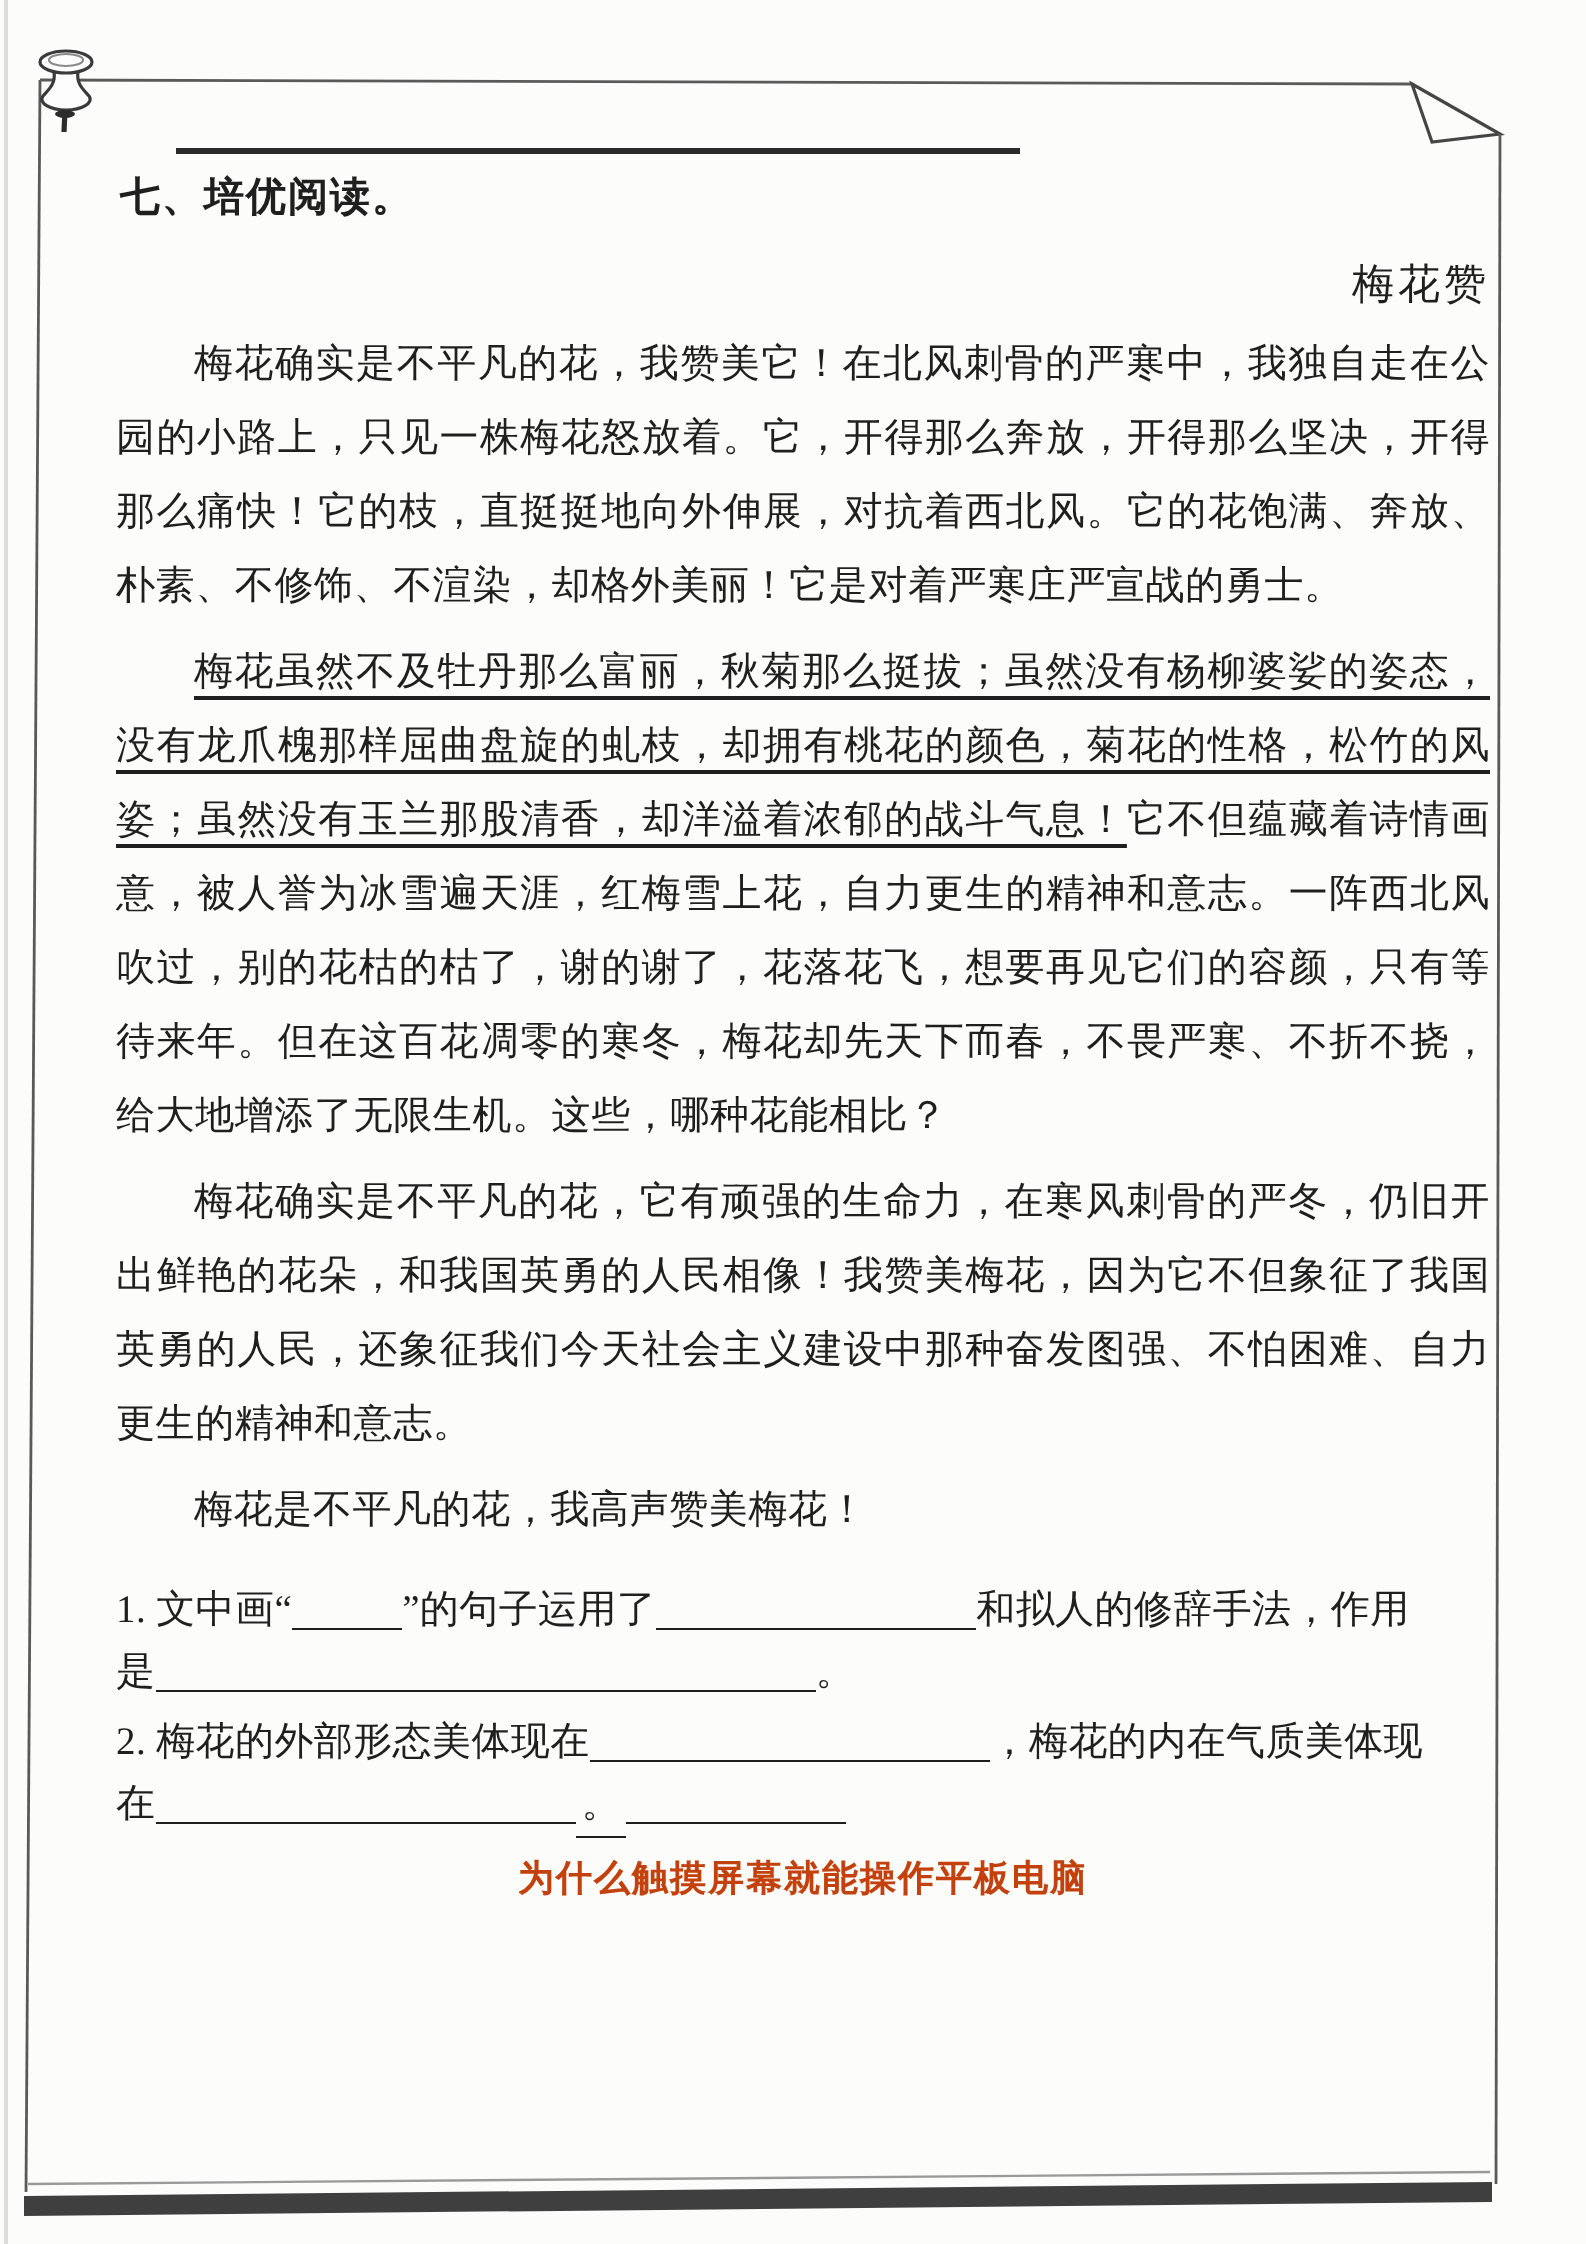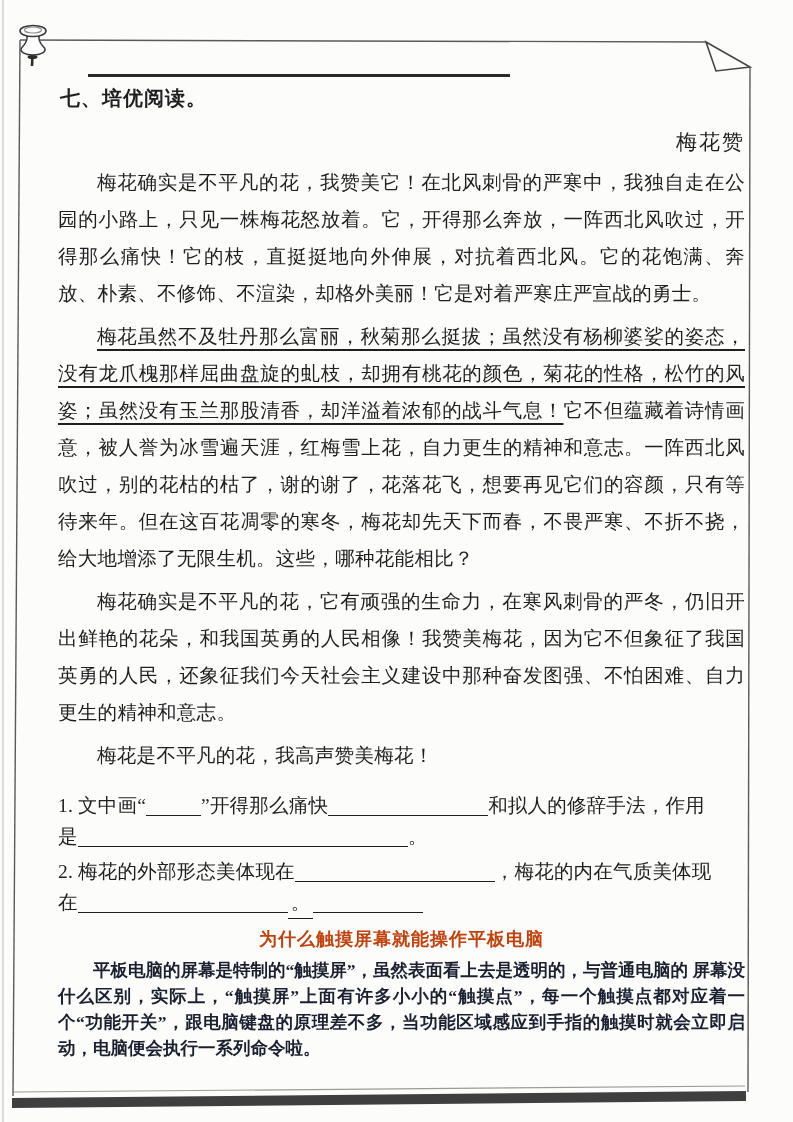--- a/index.html
+++ b/index.html
@@ -82,31 +82,30 @@
   </svg>
 
   <div class="content">
 
     <div class="top-rule"></div>
 
     <div class="section-heading">七、培优阅读。</div>
 
     <div class="essay-title">梅花赞</div>
 
-    <p class="body-p">梅花确实是不平凡的花，我赞美它！在北风刺骨的严寒中，我独自走在公园的小路上，只见一株梅花怒放着。它，开得那么奔放，一阵西北风吹过，开得那么痛快！它的枝，直挺挺地向外伸展，对抗着西北风。它的花饱满、奔放、朴素、不修饰、不渲染，却格外美丽！它是对着严寒庄严宣战的勇士。</p>
+    <p class="body-p">梅花确实是不平凡的花，我赞美它！在北风刺骨的严寒中，我独自走在公园的小路上，只见一株梅花怒放着。它，开得那么奔放，开得那么坚决，开得那么痛快！它的枝，直挺挺地向外伸展，对抗着西北风。它的花饱满、奔放、朴素、不修饰、不渲染，却格外美丽！它是对着严寒庄严宣战的勇士。</p>
 
     <p class="body-p"><span class="underlined">梅花虽然不及牡丹那么富丽，秋菊那么挺拔；虽然没有杨柳婆娑的姿态，没有龙爪槐那样屈曲盘旋的虬枝，却拥有桃花的颜色，菊花的性格，松竹的风姿；虽然没有玉兰那股清香，却洋溢着浓郁的战斗气息！</span><span>它不但蕴藏着诗情画意，被人誉为冰雪遍天涯，红梅雪上花，自力更生的精神和意志。一阵西北风吹过，别的花枯的枯了，谢的谢了，花落花飞，想要再见它们的容颜，只有等待来年。但在这百花凋零的寒冬，梅花却先天下而春，不畏严寒、不折不挠，给大地增添了无限生机。这些，哪种花能相比？</span></p>
 
     <p class="body-p">梅花确实是不平凡的花，它有顽强的生命力，在寒风刺骨的严冬，仍旧开出鲜艳的花朵，和我国英勇的人民相像！我赞美梅花，因为它不但象征了我国英勇的人民，还象征我们今天社会主义建设中那种奋发图强、不怕困难、自力更生的精神和意志。</p>
 
     <p class="body-p closing-p">梅花是不平凡的花，我高声赞美梅花！</p>
 
-    <p class="question"><span>1. 文中画“</span><span class="blank b1"></span><span>”开得那么痛快</span><span class="blank b2"></span><span>和拟人的修辞手法，作用</span><br><span>是</span><span class="blank b3"></span><span>。</span></p>
+    <p class="question"><span>1. 文中画“</span><span class="blank b1"></span><span>”的句子运用了</span><span class="blank b2"></span><span>和拟人的修辞手法，作用</span><br><span>是</span><span class="blank b3"></span><span>。</span></p>
 
     <p class="question q2"><span>2. 梅花的外部形态美体现在</span><span class="blank b4"></span><span>，梅花的内在气质美体现</span><br><span>在</span><span class="blank b5"></span><span class="blank-char">。</span><span class="blank b6"></span></p>
 
 
     <div class="wisdom-title">为什么触摸屏幕就能操作平板电脑</div>
 
-    <p class="wisdom-body">平板电脑的屏幕是特制的“触摸屏”，虽然表面看上去是透明的，与普通电脑的 屏幕没什么区别，实际上，“触摸屏”上面有许多小小的“触摸点”，每一个触摸点都对应着一个“功能开关”，跟电脑键盘的原理差不多，当功能区域感应到手指的触摸时就会立即启动，电脑便会执行一系列命令啦。</p>
 
   </div>
 </div>
 
 </body></html>

